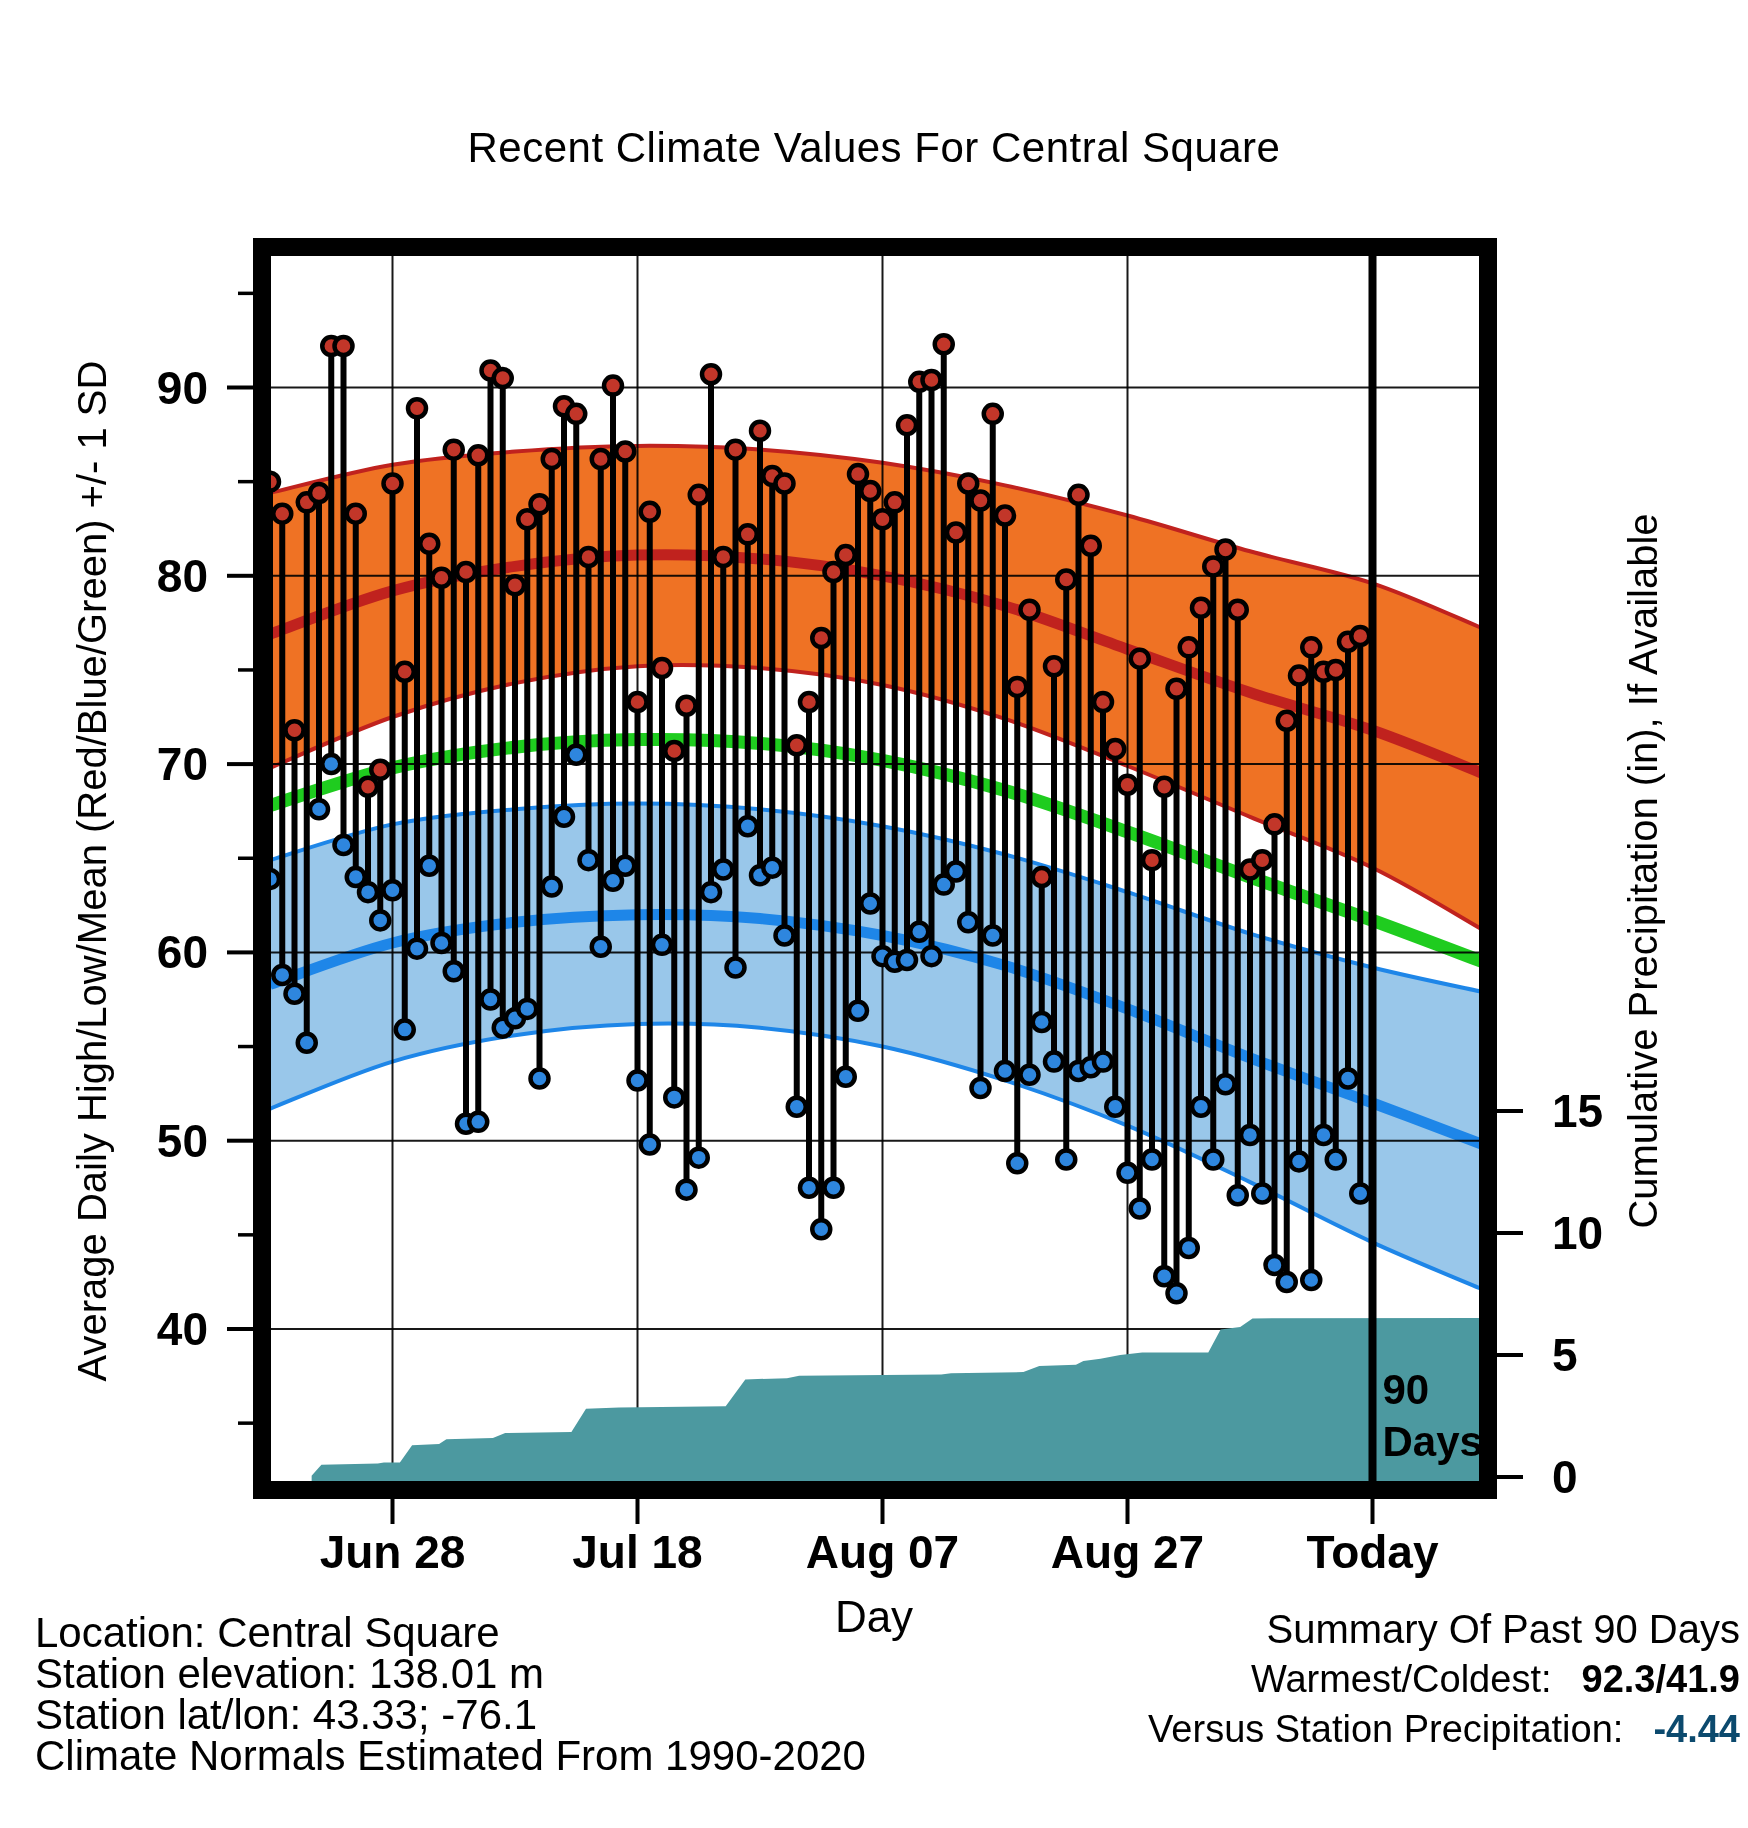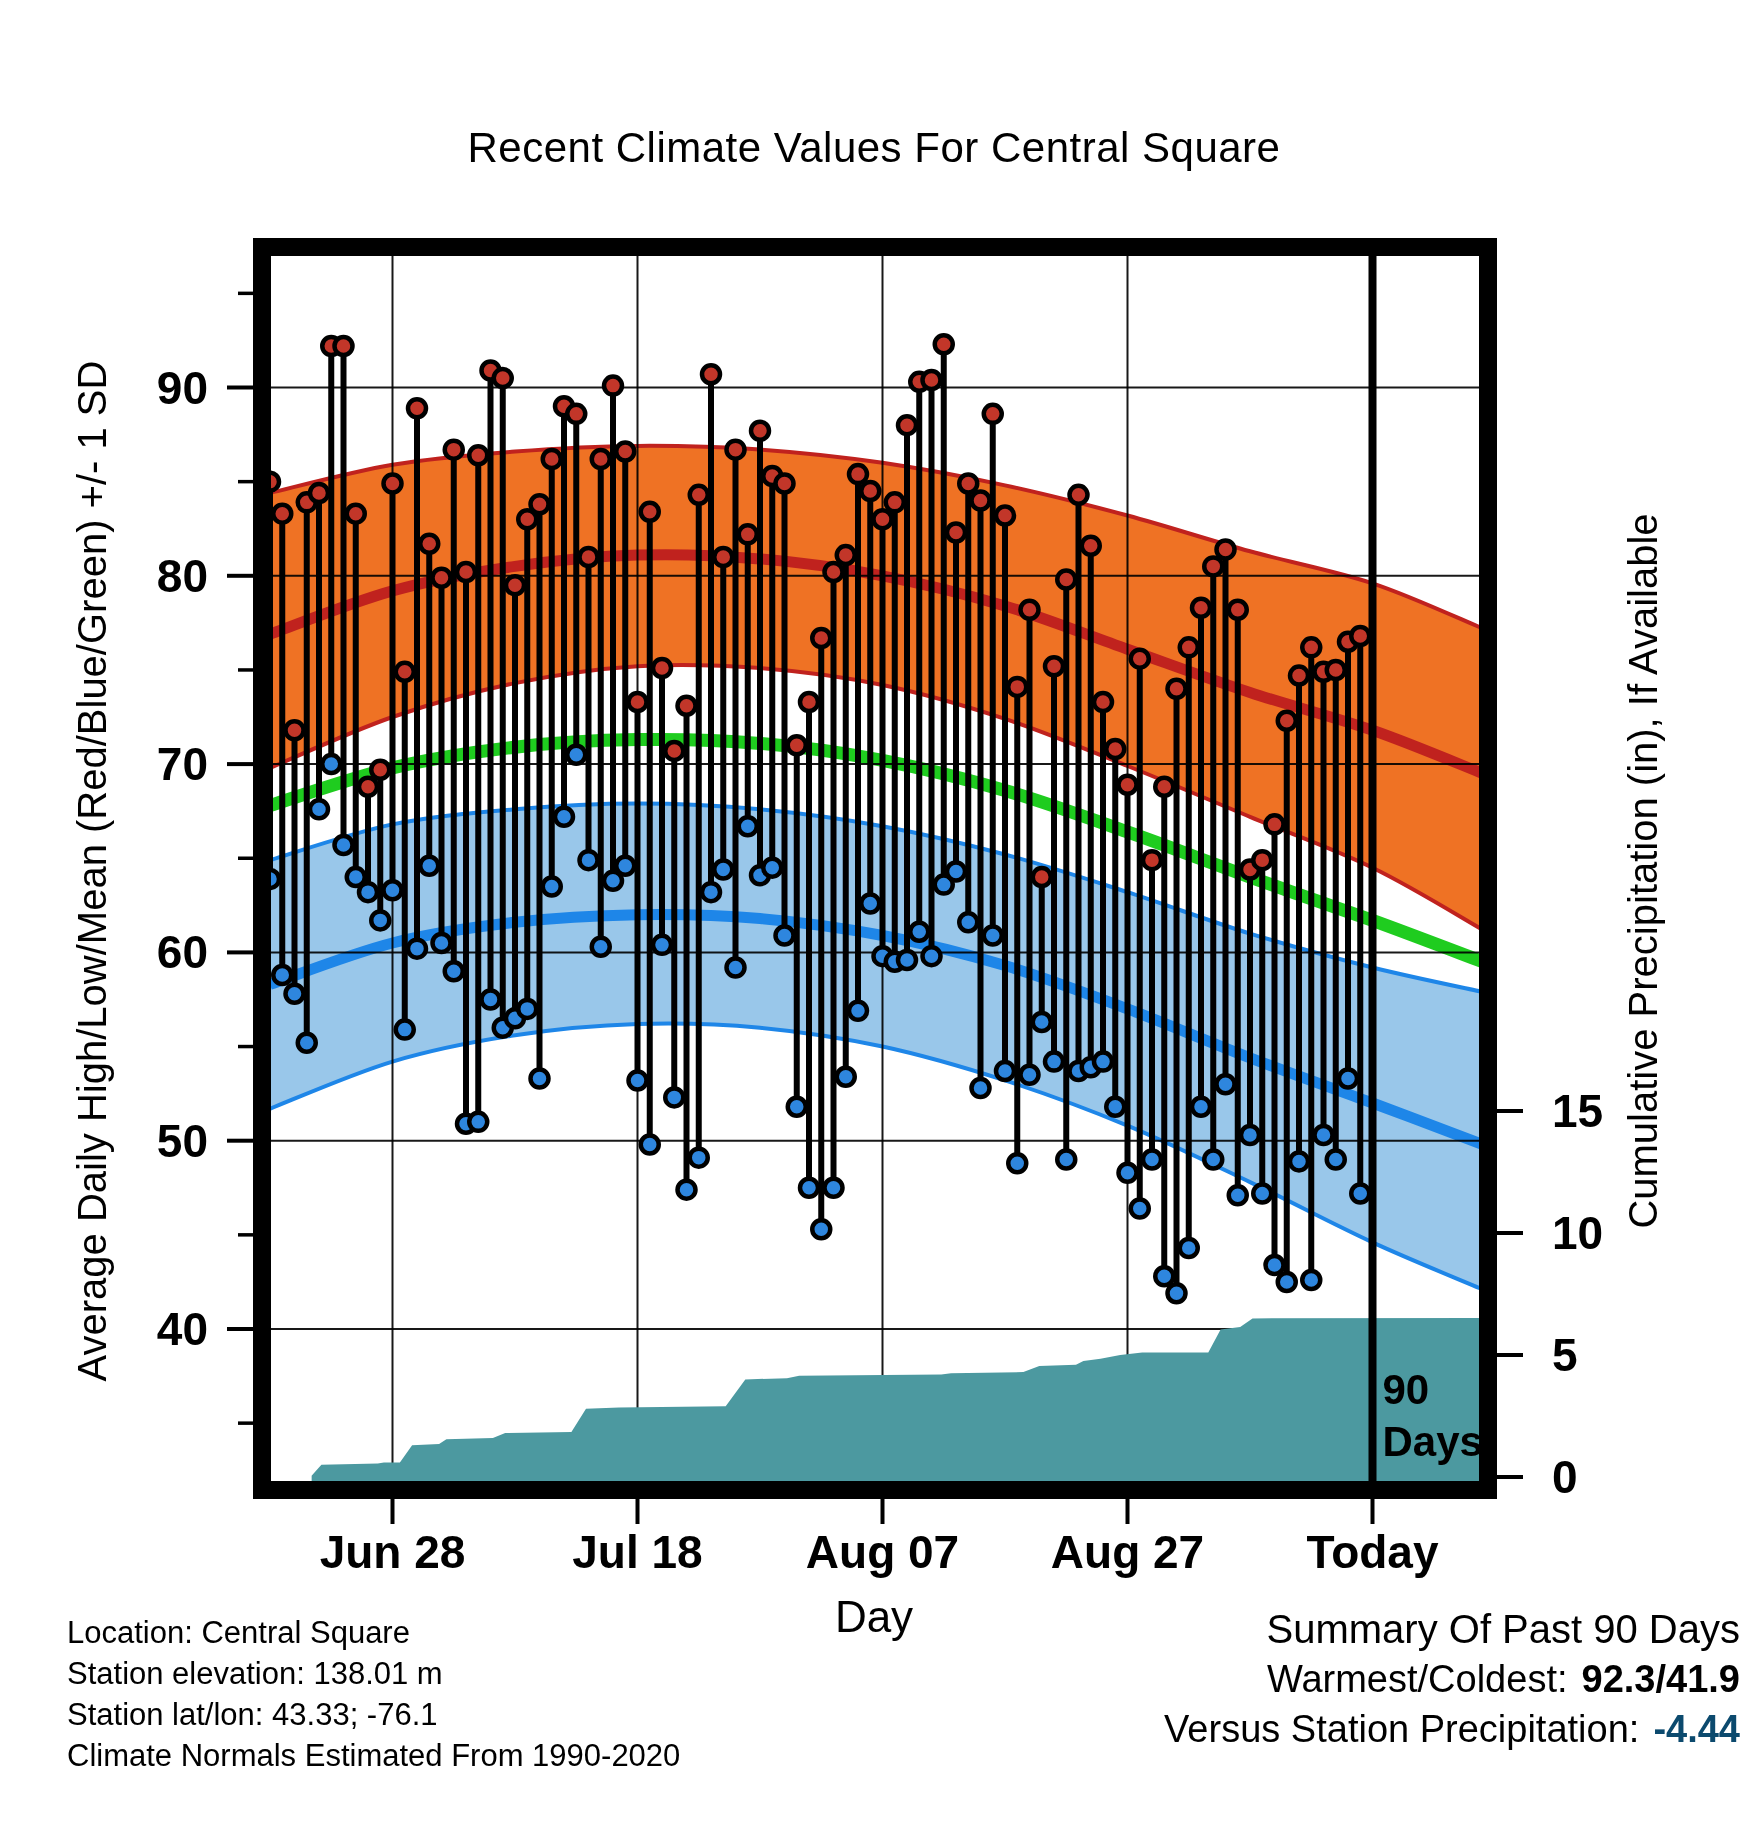--- a/index.html
+++ b/index.html
@@ -4,24 +4,24 @@
 <style>
   html,body{margin:0;padding:0;background:#ffffff;}
   body{width:1748px;height:1828px;position:relative;overflow:hidden;
        font-family:"Liberation Sans", sans-serif;color:#000;}
   .abs{position:absolute;}
   #title{top:124px;left:0;width:1748px;text-align:center;font-size:42px;font-weight:400;letter-spacing:0.5px;}
   .ylabel{width:1400px;height:52px;text-align:center;font-size:40px;line-height:52px;transform:rotate(-90deg);}
   #ylabel-left{left:-608px;top:845px;}
   #ylabel-right{left:943px;top:845px;}
   #xlabel{top:1592px;left:0;width:1748px;text-align:center;font-size:44px;}
-  #footer-left{left:35px;top:1612px;font-size:31px;line-height:41px;margin-left:32px;}
+  #footer-left{left:35px;top:1612px;font-size:42px;line-height:41px;}
   #summary{right:8px;top:1604px;text-align:right;font-size:38px;line-height:50px;}
   #summary .sum-title{font-size:40px;}
-  #summary .val{font-weight:700;margin-left:14px;text-align:right;}
+  #summary .val{font-weight:700;margin-left:30px;text-align:right;}
   #chart-svg{left:0;top:0;}
 </style>
 </head>
 <body>
 
 <div class="abs" id="title">Recent Climate Values For Central Square</div>
 
 <div class="abs ylabel" id="ylabel-left">Average Daily High/Low/Mean (Red/Blue/Green) +/- 1 SD</div>
 <div class="abs ylabel" id="ylabel-right">Cumulative Precipitation (in), If Available</div>
 <div class="abs" id="xlabel">Day</div>

